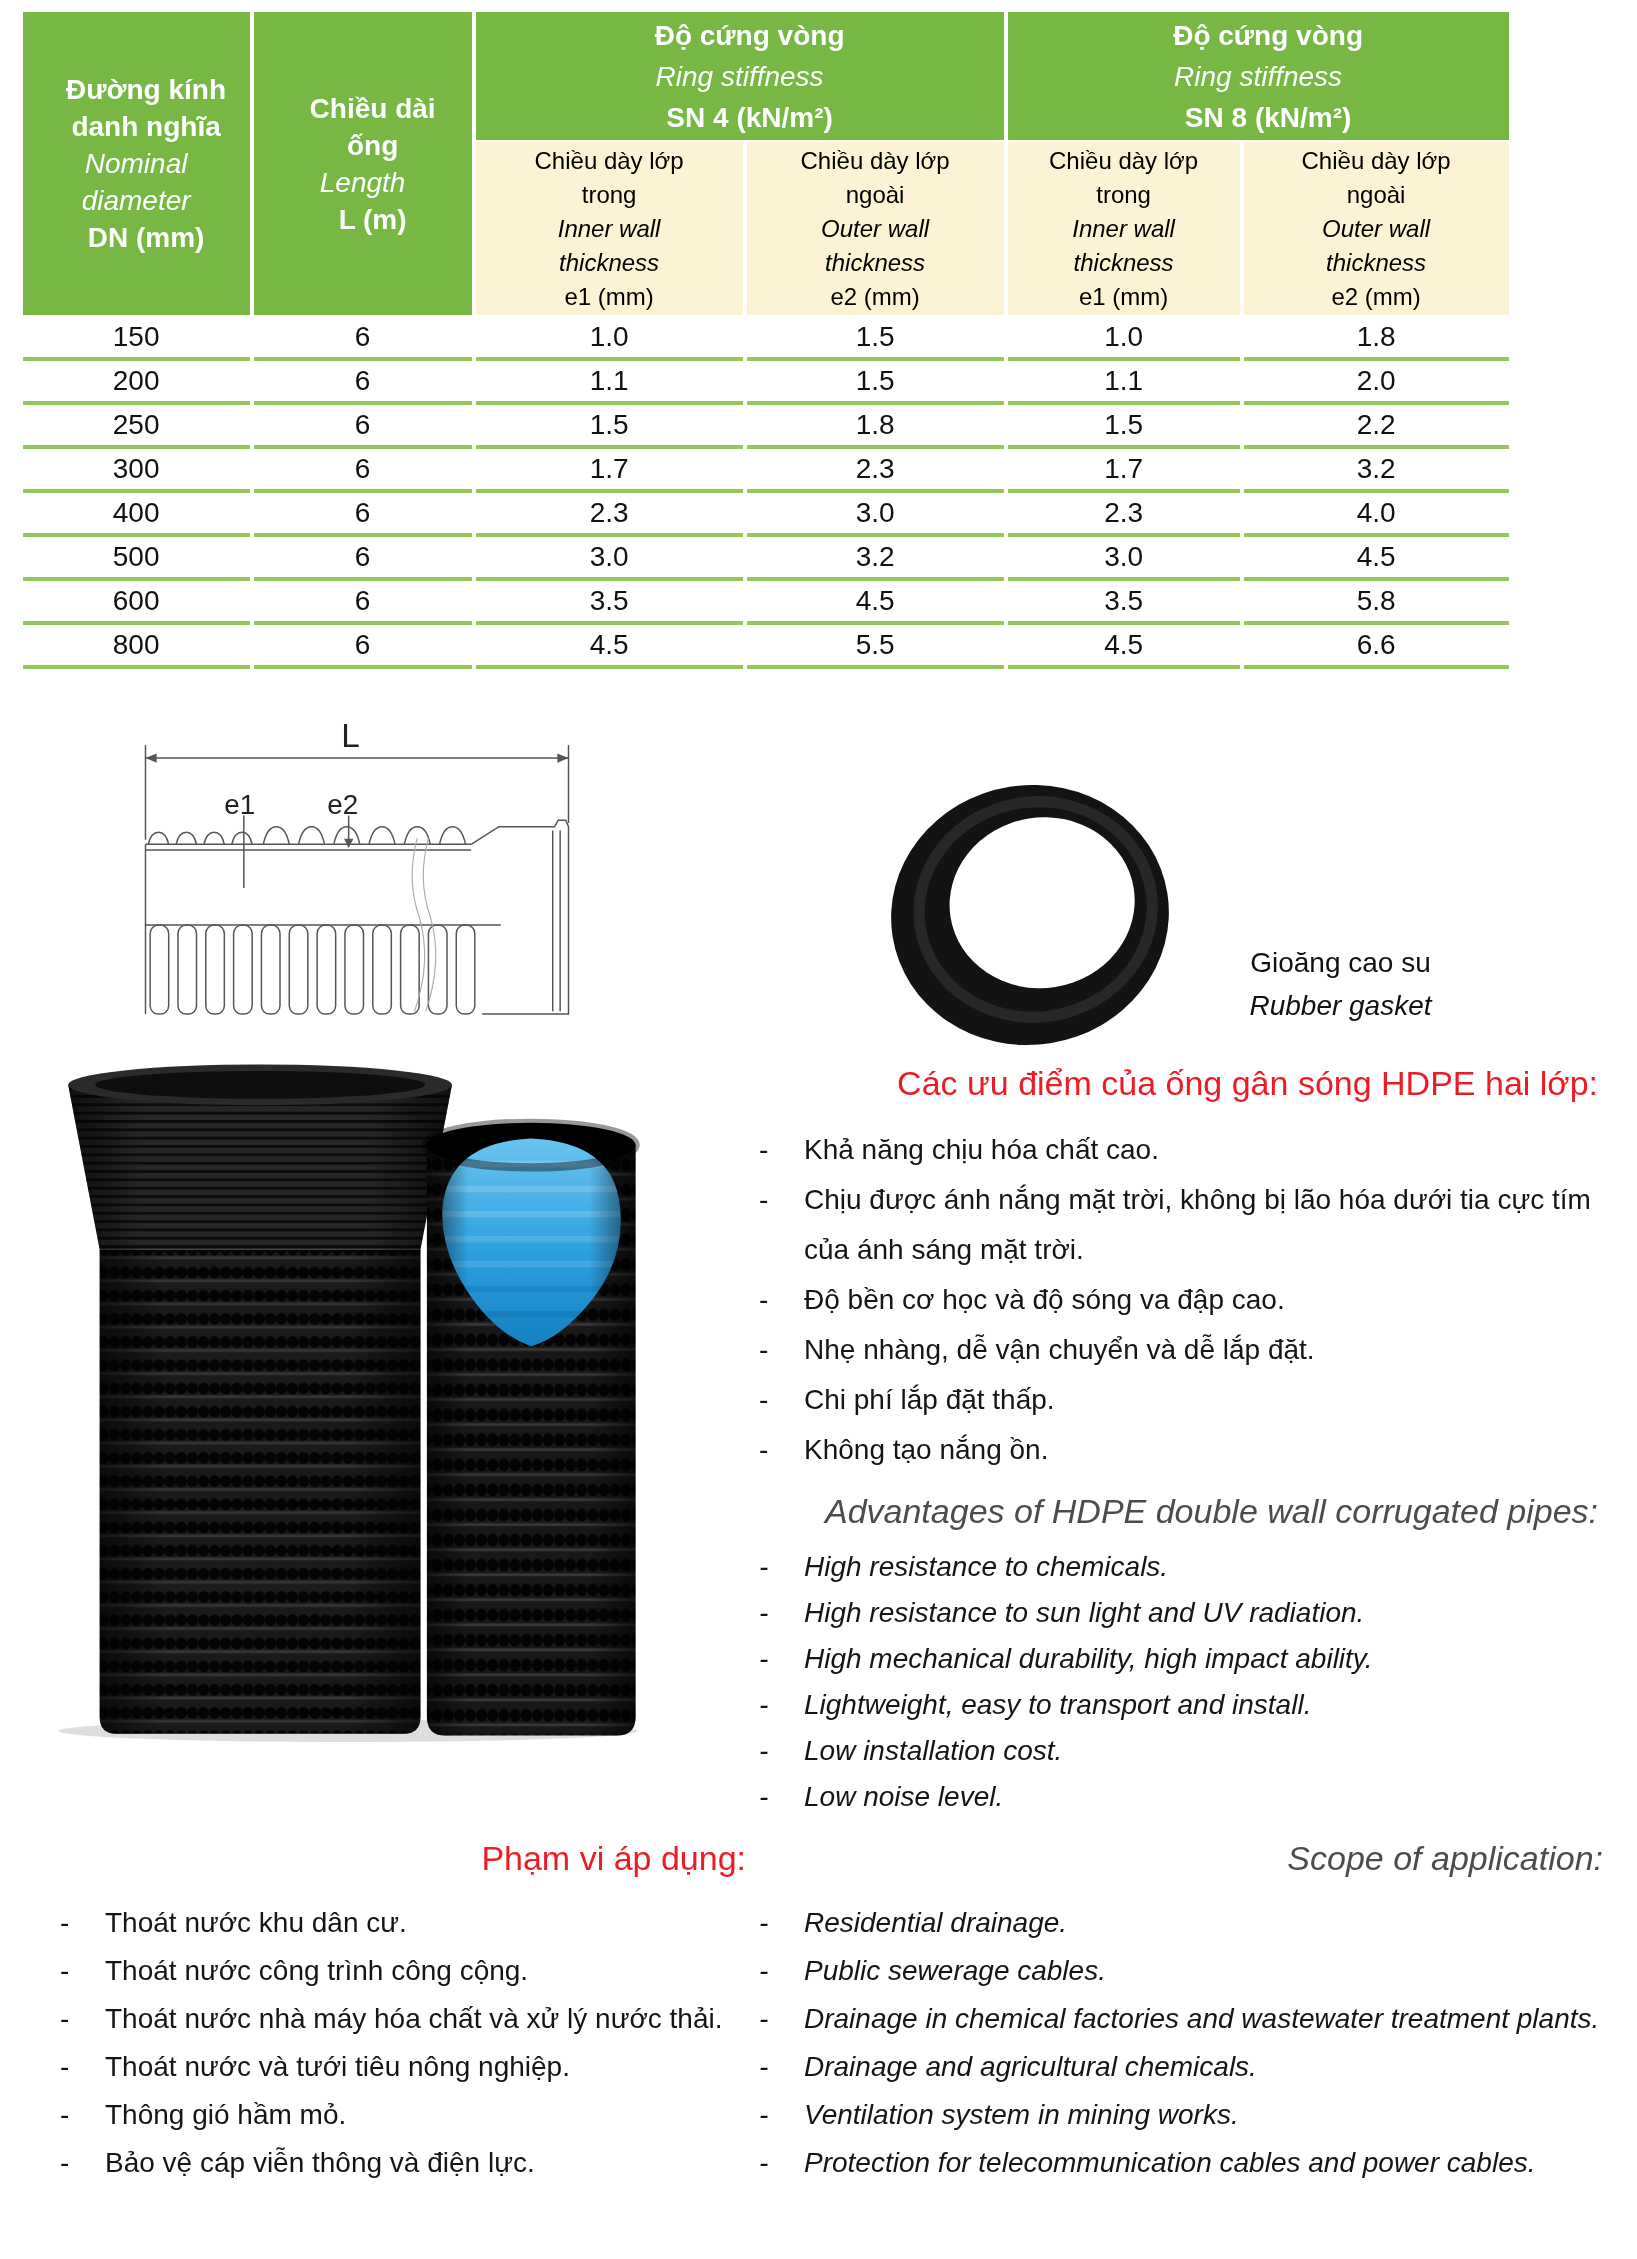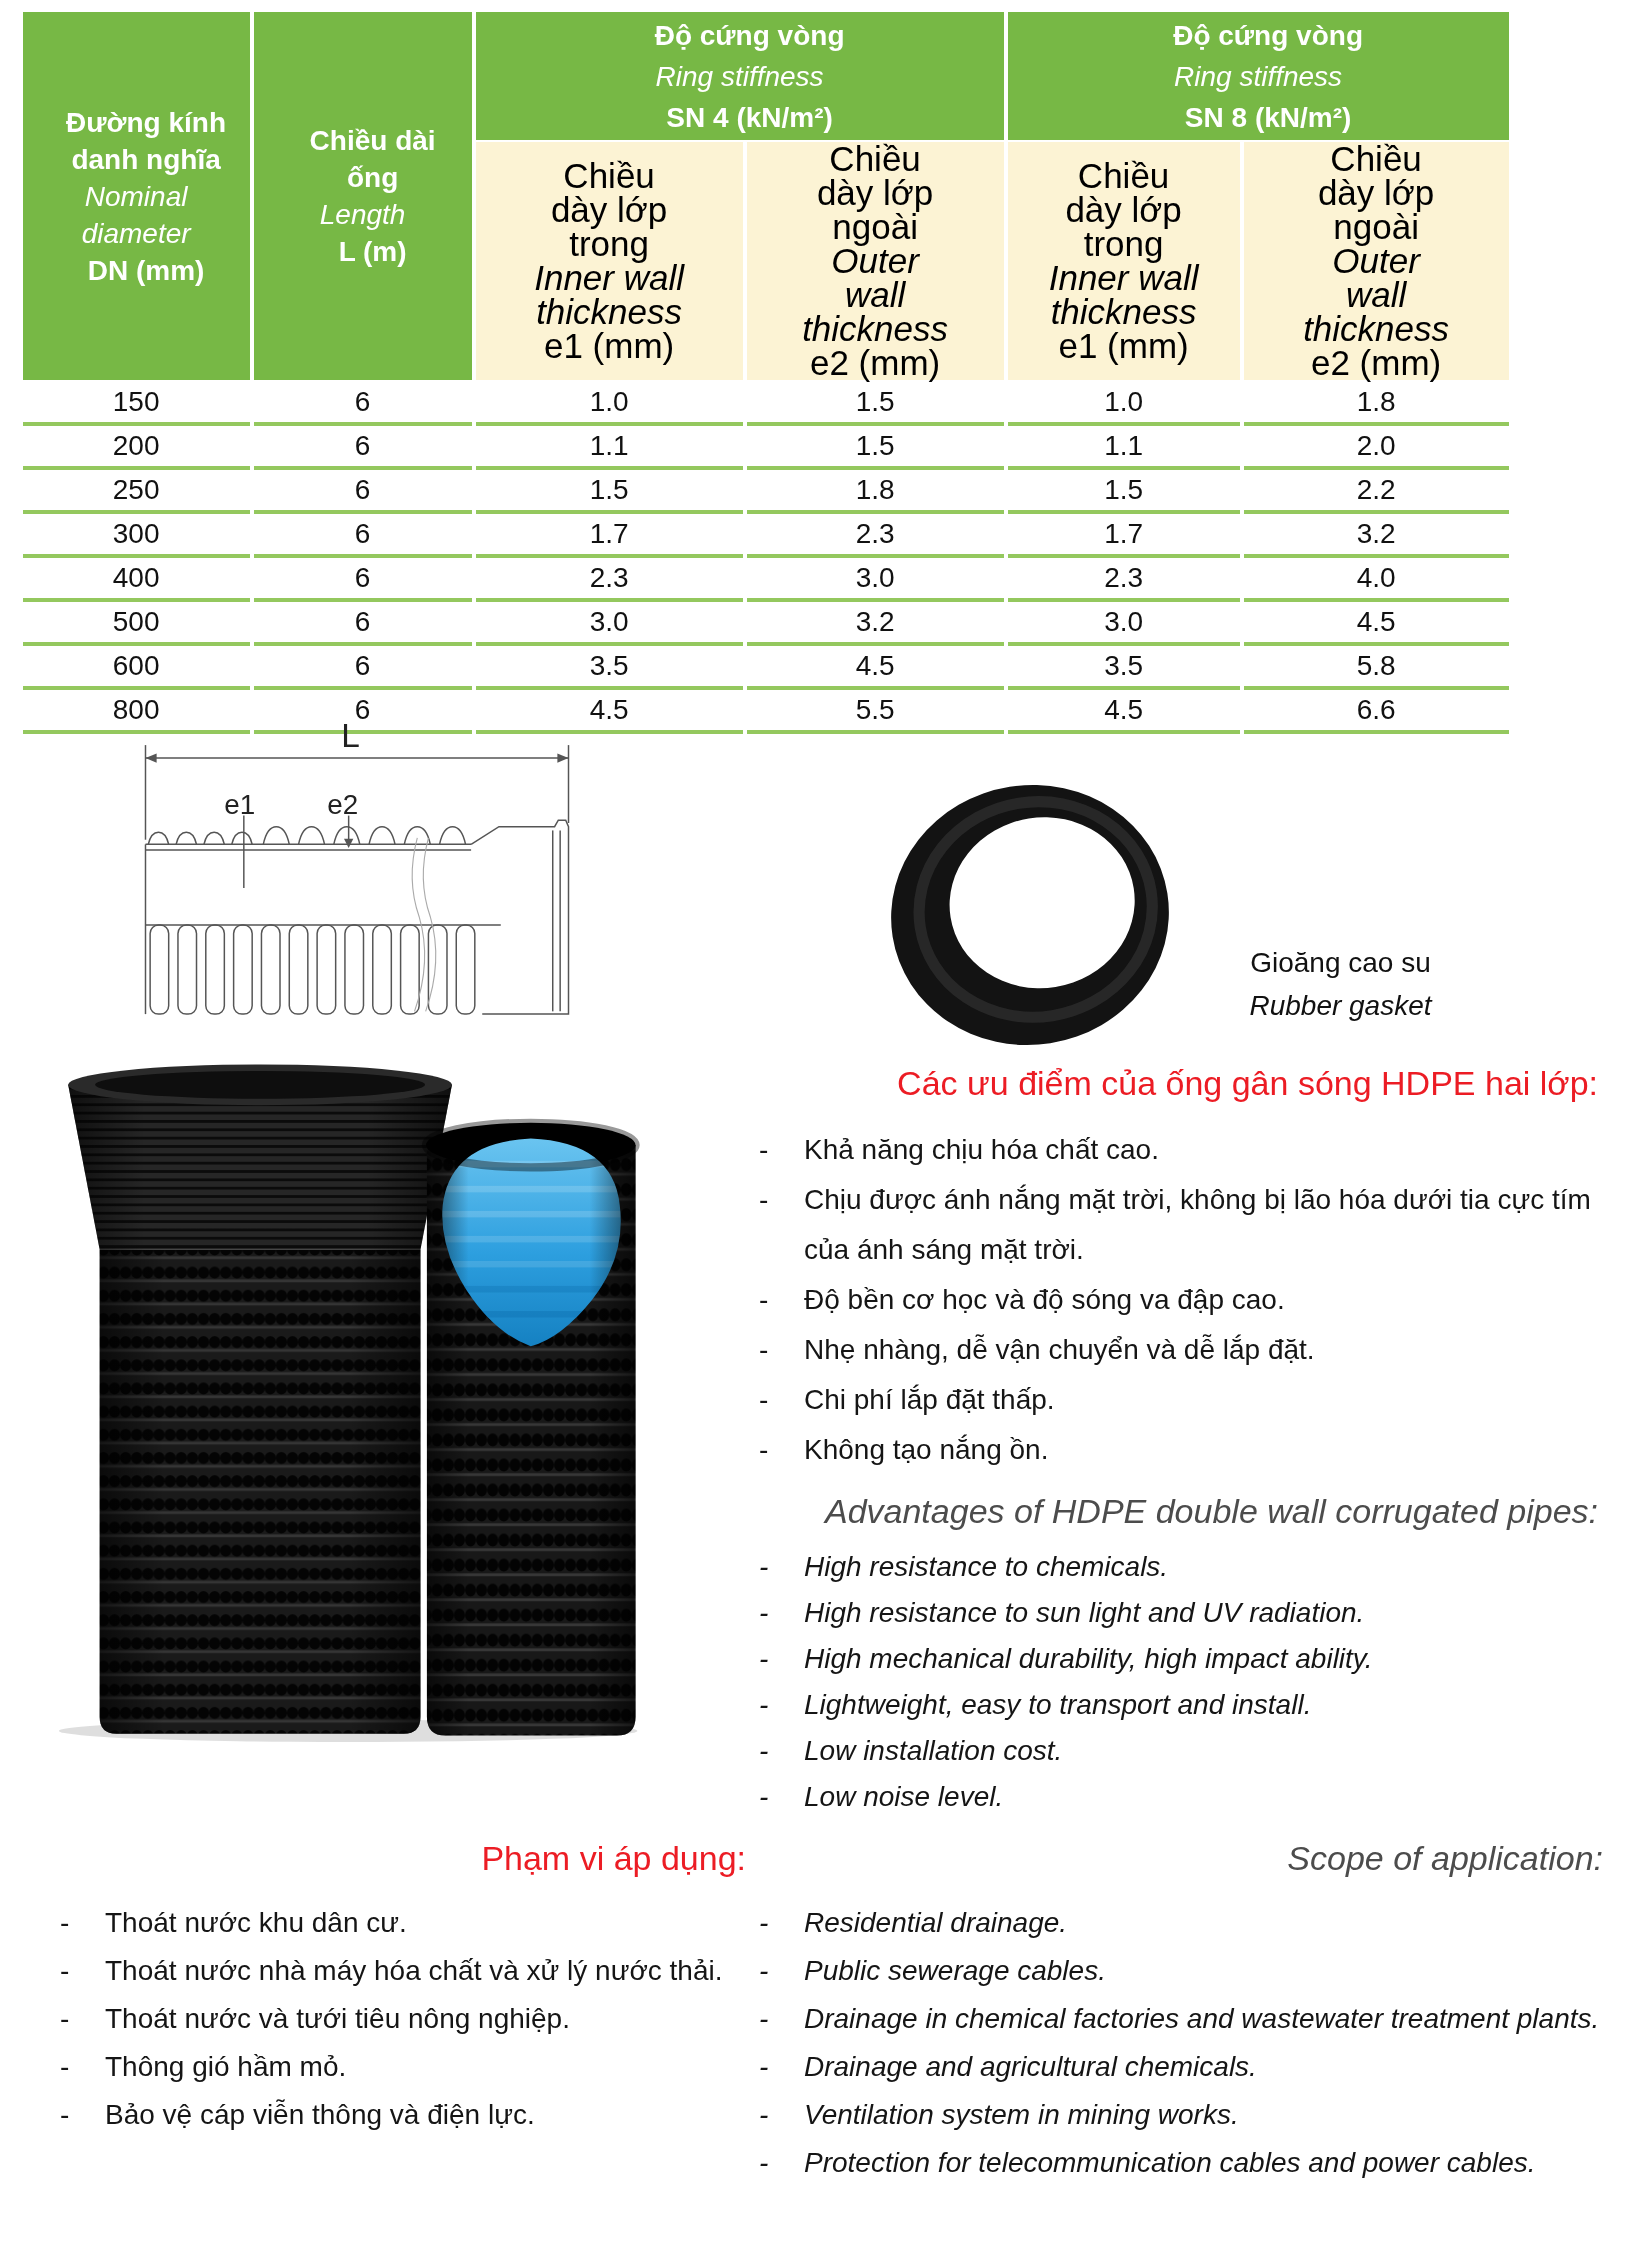--- a/index.html
+++ b/index.html
@@ -16,21 +16,21 @@
     font-family:"Liberation Sans",sans-serif;color:var(--ink);
   }
   
   table.spec{position:absolute;left:18.6px;top:12px;border-collapse:separate;border-spacing:4.6px 0;table-layout:fixed;}
   table.spec th,table.spec td{text-align:center;vertical-align:middle;padding:0;}
   .gcell{background:var(--green);color:#fff;}
   .row1 th{height:128px;border-bottom:2.8px solid #fff;}
   .row2 th{height:173px;background:var(--cream);color:#000;font-weight:normal;border-bottom:2.8px solid #fff;}
   .hwrap{max-width:190px;margin:0 auto;font-size:28px;line-height:37px;}
   .snwrap{font-size:28px;line-height:41px;}
-  .sub{max-width:156px;margin:0 auto;font-size:35px;line-height:34px;}
+  .sub{max-width:156px;margin:0 auto;font-size:24px;line-height:34px;}
   .b{font-weight:bold;margin-left:20px;}
   .i{font-style:italic;font-weight:normal;}
   tbody.spec-body td{height:40px;border-bottom:4.6px solid var(--sep);font-size:28px;}
   
   .fig{position:absolute;}
   .lineart text{font-family:"Liberation Sans",sans-serif;fill:#222;}
   .gasket-caption{position:absolute;left:1206px;top:941px;width:269px;text-align:center;font-size:28px;line-height:43px;}
   
   h2{margin:0;font-size:34px;font-weight:normal;line-height:43px;text-align:right;}
   .red{color:var(--red);}
@@ -378,20 +378,23 @@
       </ul>
   </div>
 
   <div class="scope-vi-block">
     <h2 class="red">Phạm vi áp dụng:</h2>
     <ul class="blist" id="scope-vi">
         <li>
           <span class="bt">Thoát nước khu dân cư.</span>
         </li>
         <li>
+          <span class="bt">Thoát nước công trình công cộng.</span>
+        </li>
+        <li>
           <span class="bt">Thoát nước nhà máy hóa chất và xử lý nước thải.</span>
         </li>
         <li>
           <span class="bt">Thoát nước và tưới tiêu nông nghiệp.</span>
         </li>
         <li>
           <span class="bt">Thông gió hầm mỏ.</span>
         </li>
         <li>
           <span class="bt">Bảo vệ cáp viễn thông và điện lực.</span>

